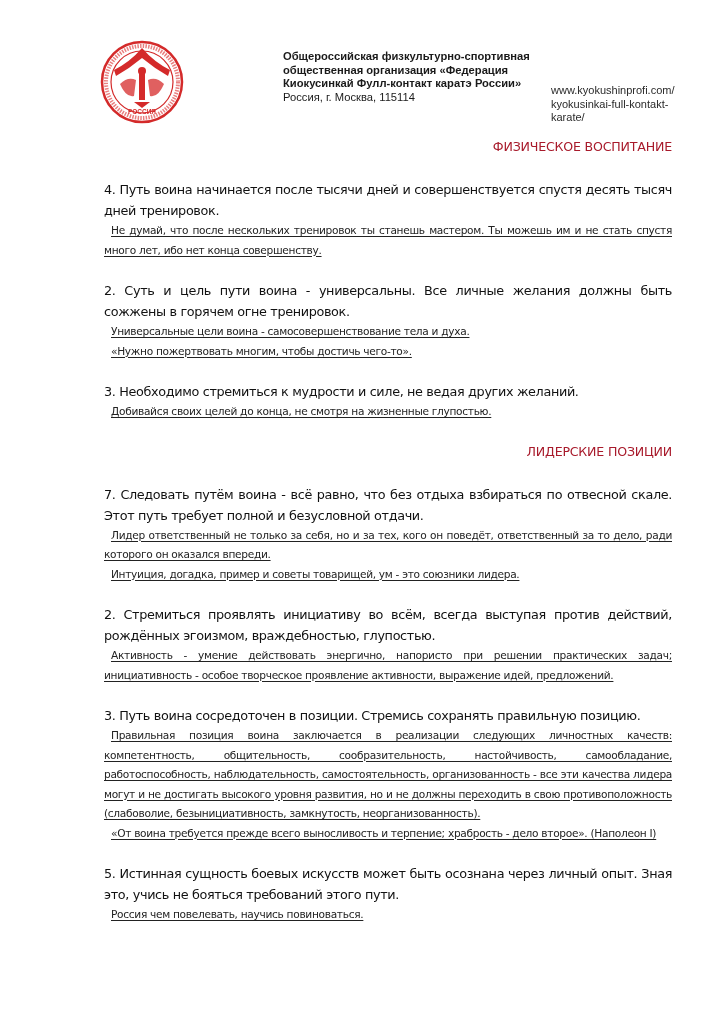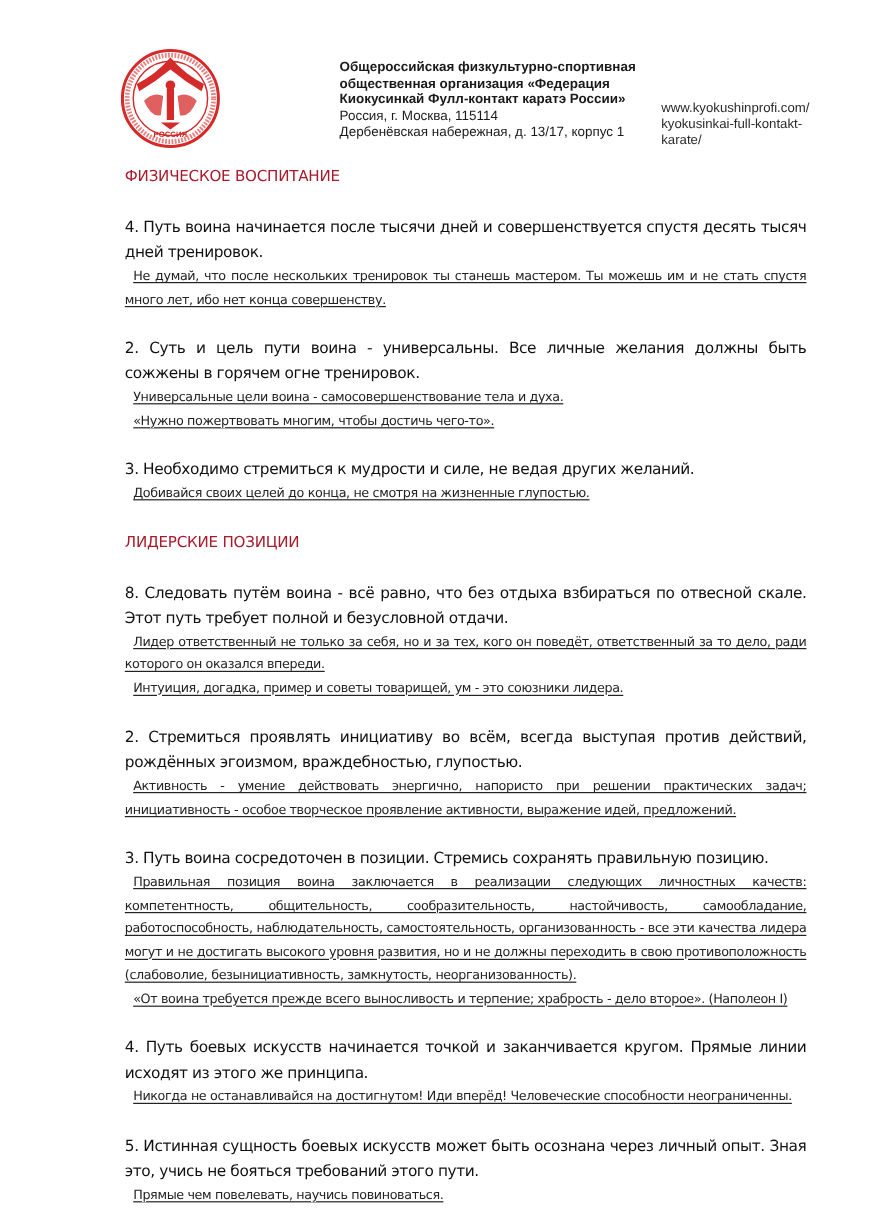--- a/index.html
+++ b/index.html
@@ -7,21 +7,21 @@
          font-family: "Liberation Sans", sans-serif; color: #111; }
   .logo { position: absolute; left: 100px; top: 40px; width: 84px; height: 84px; }
   .org { position: absolute; left: 283px; top: 50px; width: 262px;
          font-family: "Liberation Sans", sans-serif; font-size: 11.2px; line-height: 13.6px; color: #1a1a1a; }
   .org .b { font-weight: bold; }
   .url { position: absolute; left: 551px; top: 54px; width: 140px;
          font-size: 11px; line-height: 13.6px; color: #2a2a2a; margin-top: 30px; }
   .content { position: absolute; left: 104px; top: 137px; width: 568px;
              font-family: "DejaVu Sans", sans-serif; }
   .section-title { color: #a81a2b; font-size: 12.6px; letter-spacing: -0.2px;
-                   margin: 0 0 22px 0; height: 20px; line-height: 20px; }
+                   margin: 0 0 22px 0; height: 20px; line-height: 20px; text-align: right; }
   .section-title.second { margin-top: 18px; }
   .item { margin-bottom: 20px; }
   .item-text { font-size: 12.8px; line-height: 21px; letter-spacing: -0.35px; color: #111; text-align: justify; }
   .note { font-size: 10.6px; line-height: 19.5px; letter-spacing: -0.3px; color: #222;
           text-decoration: underline; text-underline-offset: 2px; text-align: justify; text-indent: 7px; }
   .note.last-justify { text-align-last: left; }
 </style>
 </head>
 <body>
 
@@ -36,21 +36,20 @@
   <circle cx="42" cy="31" r="4" fill="#d42a2a"></circle>
   <path d="M34 62 L50 62 L42 68 Z" fill="#d42a2a"></path>
   <text x="42" y="74" text-anchor="middle" font-size="6.5" font-weight="bold" fill="#d42a2a" font-family="Liberation Sans, sans-serif">РОССИЯ</text>
 </svg>
 
 <div class="org">
   <div class="b">Общероссийская физкультурно-спортивная</div>
   <div class="b">общественная организация «Федерация</div>
   <div class="b">Киокусинкай Фулл-контакт каратэ России»</div>
   <div>Россия, г. Москва, 115114</div>
-  <div>Дербенёвская  набережная, д. 13/17, корпус 1</div>
 </div>
 
 <div class="url">
   <div>www.kyokushinprofi.com/</div>
   <div>kyokusinkai-full-kontakt-</div>
   <div>karate/</div>
 </div>
 
 <div class="content">
 
@@ -68,39 +67,35 @@
   </div>
 
   <div class="item">
     <div class="item-text">3. Необходимо стремиться к мудрости и силе, не ведая других желаний.</div>
     <div class="note">Добивайся своих целей до конца, не смотря на жизненные глупостью.</div>
   </div>
 
   <div class="section-title second">ЛИДЕРСКИЕ ПОЗИЦИИ</div>
 
   <div class="item">
-    <div class="item-text">8. Следовать путём воина - всё равно, что без отдыха взбираться по отвесной скале. Этот путь требует полной и безусловной отдачи.</div>
+    <div class="item-text">7. Следовать путём воина - всё равно, что без отдыха взбираться по отвесной скале. Этот путь требует полной и безусловной отдачи.</div>
     <div class="note last-justify">Лидер ответственный не только за себя, но и за тех, кого он поведёт, ответственный за то дело, ради которого он оказался впереди.</div>
     <div class="note">Интуиция, догадка, пример и советы товарищей, ум - это союзники лидера.</div>
   </div>
 
   <div class="item">
     <div class="item-text">2. Стремиться проявлять инициативу во всём, всегда выступая против действий, рождённых эгоизмом, враждебностью, глупостью.</div>
     <div class="note last-justify">Активность - умение действовать энергично, напористо при решении практических задач; инициативность - особое творческое проявление активности, выражение идей, предложений.</div>
   </div>
 
   <div class="item">
     <div class="item-text">3. Путь воина сосредоточен в позиции. Стремись сохранять правильную позицию.</div>
     <div class="note last-justify">Правильная позиция воина заключается в реализации следующих личностных качеств: компетентность, общительность, сообразительность, настойчивость, самообладание, работоспособность, наблюдательность, самостоятельность, организованность - все эти качества лидера могут и не достигать высокого уровня развития, но и не должны переходить в свою противоположность (слабоволие, безынициативность, замкнутость, неорганизованность).</div>
     <div class="note last-justify">«От воина требуется прежде всего выносливость и терпение; храбрость - дело второе». (Наполеон I)</div>
   </div>
 
-  <div class="item">
-    <div class="item-text">4. Путь боевых искусств начинается точкой и заканчивается кругом. Прямые линии исходят из этого же принципа.</div>
-    <div class="note last-justify">Никогда не останавливайся на достигнутом! Иди вперёд! Человеческие способности неограниченны.</div>
-  </div>
 
   <div class="item">
     <div class="item-text">5. Истинная сущность боевых искусств может быть осознана через личный опыт. Зная это, учись не бояться требований этого пути.</div>
-    <div class="note">Прямые чем повелевать, научись повиноваться.</div>
+    <div class="note">Россия чем повелевать, научись повиноваться.</div>
   </div>
 
 </div>
 
 </body></html>

